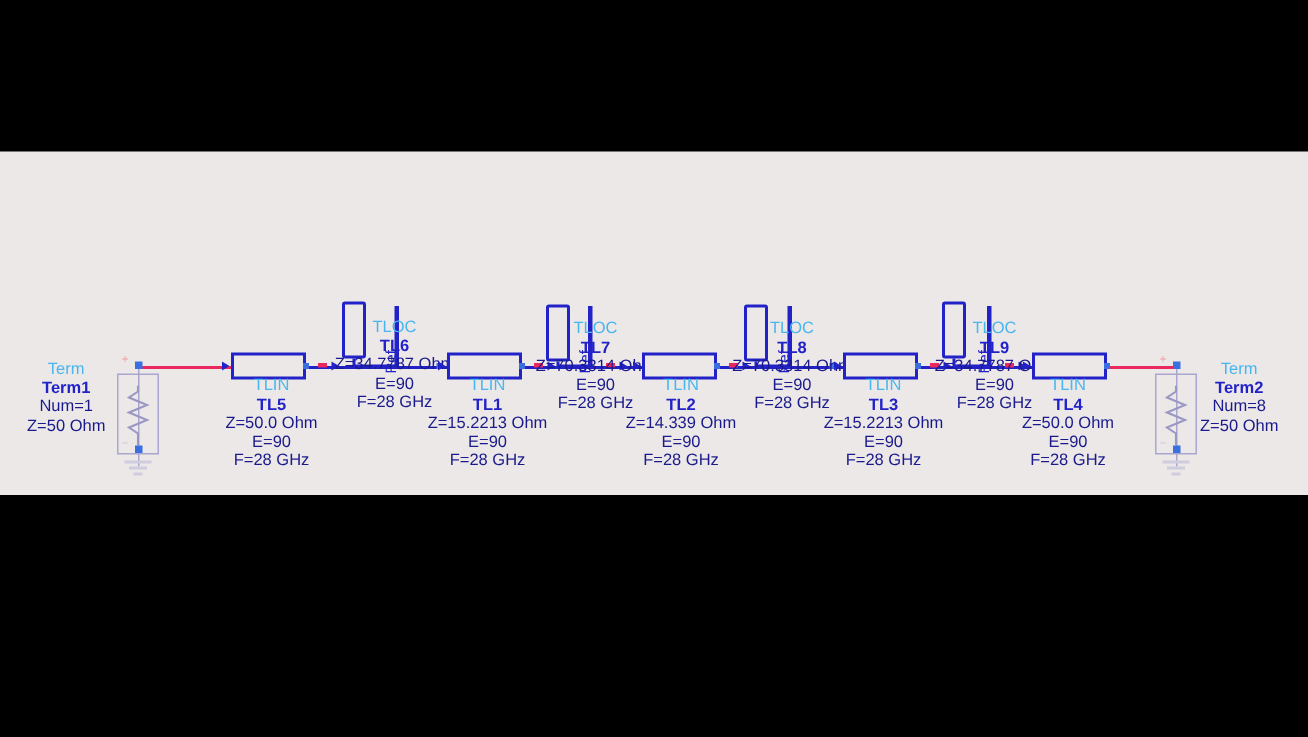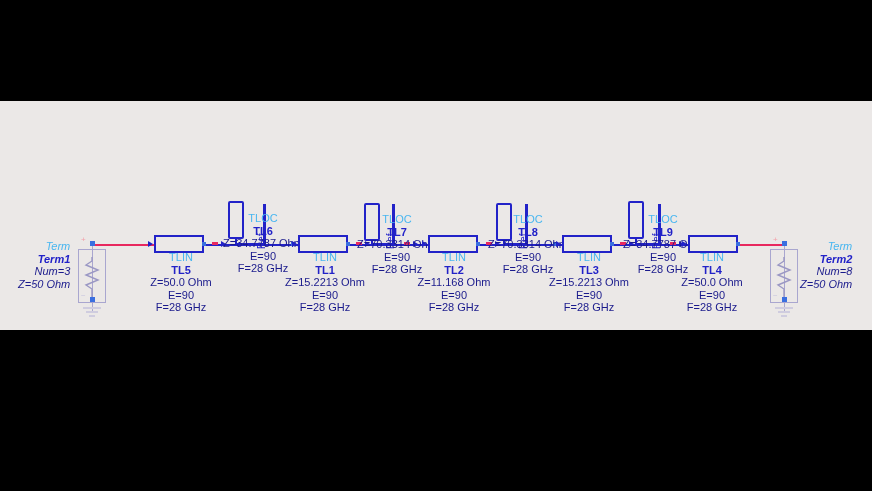--- a/index.html
+++ b/index.html
@@ -62,21 +62,21 @@
   .gnd-l2{position:absolute;height:2px;background:#cfccdf;}
   .gnd-l3{position:absolute;height:2px;background:#cfccdf;}
   .gnd-stem{position:absolute;width:1px;background:#a9a6cf;}
 
   
   .lbl{position:absolute;white-space:nowrap;line-height:12.5px;font-size:11px;}
   .lbl .type{color:#49b6f0;}
   .lbl .inst{color:#2222c8;font-weight:bold;}
   .lbl .par{color:#1a1a8c;}
   .lbl div{text-align:center;}
-  .lbl.lefty div{text-align:right;font-style:italic;}
+  .lbl.lefty div{text-align:center;}
 </style>
 </head>
 <body>
 
 <div id="root">
   <div id="canvas">
 
     <div class="wire h red" style="left:92px;top:143px;width:62px;"></div>
     <div class="wire h" style="left:204px;top:143px;width:32px;"></div>
     <div class="wire h" style="left:236px;top:143px;width:62px;"></div>
@@ -97,21 +97,21 @@
     <div class="term-plus" style="left:81px;top:135px;">+</div>
     <div class="term-minus" style="left:81px;top:191px;">−</div>
     <div class="term-node" style="left:90px;top:140px;"></div>
     <div class="term-node" style="left:90px;top:196px;"></div>
     <div class="gnd-l1" style="left:83px;top:206px;width:18px;"></div>
     <div class="gnd-l2" style="left:86px;top:210px;width:12px;"></div>
     <div class="gnd-l3" style="left:89px;top:214px;width:6px;"></div>
     <div class="lbl lefty" style="left:18px;top:139px;">
       <div class="type">Term</div>
       <div class="inst">Term1</div>
-      <div class="par">Num=3</div>
+      <div class="par">Num=1</div>
       <div class="par">Z=50 Ohm</div>
     </div>
 
     <div class="tlin-body" style="left:154px;top:134px;"></div>
     <div class="arrowpin" style="left:148px;top:140px;"></div>
     <div class="node" style="left:202px;top:141px;"></div>
     <div class="pinmark" style="left:212px;top:141px;"></div>
     <div class="arrowpin" style="left:221px;top:140px;"></div>
     <div class="lbl" style="left:141px;top:150px;width:80px;">
       <div class="type">TLIN</div>
@@ -164,21 +164,21 @@
     </div>
 
     <div class="tlin-body" style="left:428px;top:134px;"></div>
     <div class="arrowpin" style="left:422px;top:140px;"></div>
     <div class="node" style="left:476px;top:141px;"></div>
     <div class="pinmark" style="left:486px;top:141px;"></div>
     <div class="arrowpin" style="left:495px;top:140px;"></div>
     <div class="lbl" style="left:406px;top:150px;width:96px;">
       <div class="type">TLIN</div>
       <div class="inst">TL2</div>
-      <div class="par">Z=11.168 Ohm</div>
+      <div class="par">Z=14.339 Ohm</div>
       <div class="par">E=90</div>
       <div class="par">F=28 GHz</div>
     </div>
 
     <div class="tloc-body" style="left:496px;top:102px;"></div>
     <div class="wire v" style="left:503px;top:140px;height:5px;"></div>
     <div class="refline-v" style="left:525px;top:103px;height:42px;"></div>
     <div class="refline-h" style="left:504px;top:142px;width:23px;"></div>
     <div class="reflabel" style="left:529px;top:137px;">Ref</div>
     <div class="node" style="left:553px;top:141px;"></div>

